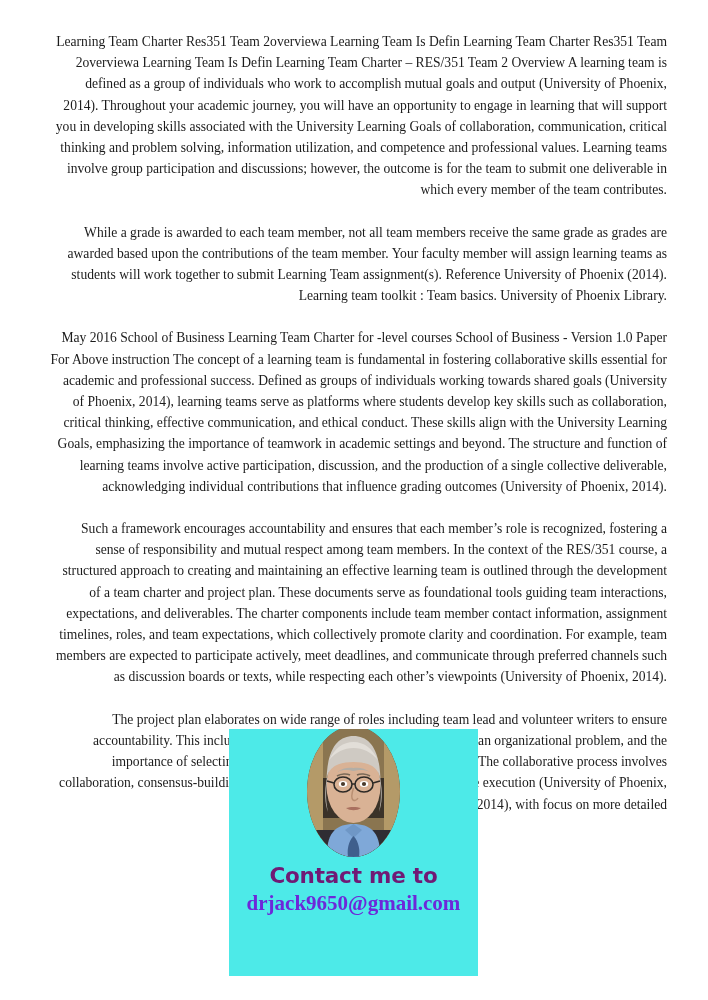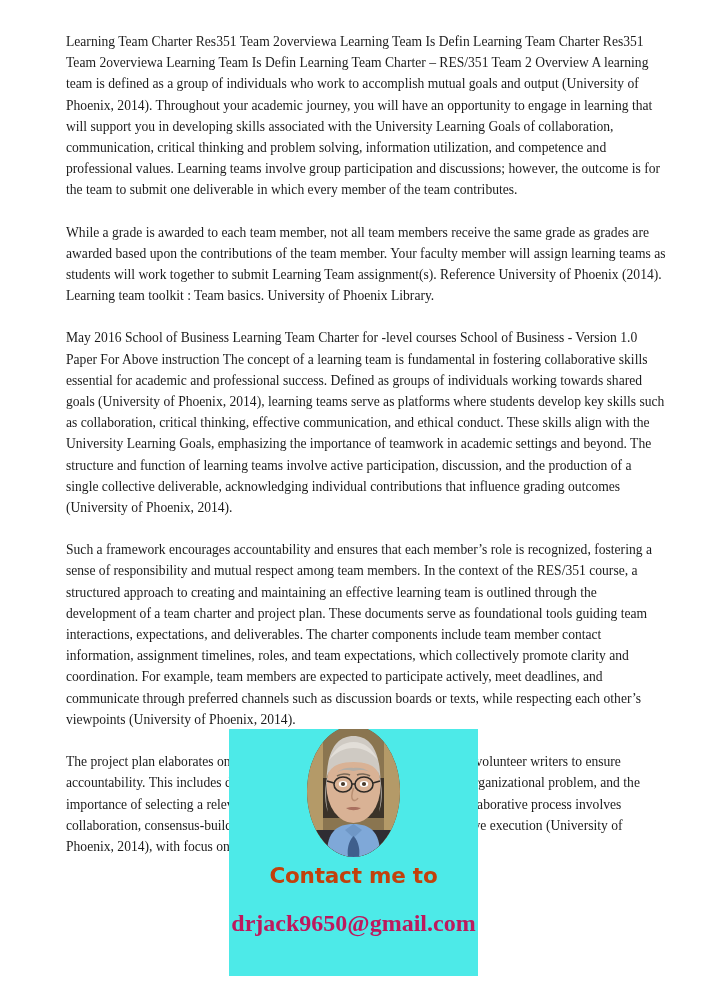--- a/index.html
+++ b/index.html
@@ -28,22 +28,22 @@
     left: 50px;
     top: 31px;
     width: 617px;
   }
 
   .para {
     font-family: "Liberation Serif", serif;
     font-size: 13.6px;
     line-height: 21.2px;
     color: #1b1b1b;
-    text-align: left;
-    margin: 0 0 21px 16px;
+    text-align: right;
+    margin: 0 0 21px 0;
     -webkit-font-smoothing: antialiased;
   }
   .para:last-child { margin-bottom: 0; }
 
   
   .contact-card {
     position: absolute;
     left: 229px;
     top: 729px;
     width: 249px;
@@ -70,30 +70,30 @@
     left: 0;
     top: 133px;
     width: 249px;
     text-align: center;
   }
   .card-line {
     font-family: "DejaVu Sans", sans-serif;
     font-weight: bold;
     font-size: 21.5px;
     line-height: 27px;
-    color: #c2410c;
+    color: #701a75;
     letter-spacing: -0.2px;
   }
   .card-email {
-    margin-top: 21px;
+    margin-top: 1px;
     font-family: "Liberation Serif", serif;
     font-weight: bold;
-    font-size: 24px;
+    font-size: 21px;
     line-height: 26px;
-    color: #be185d;
+    color: #6d28d9;
   }
 </style>
 </head>
 <body>
 
 <div class="page">
 
   <div class="doc-body">
     <p class="para">Learning Team Charter Res351 Team 2overviewa Learning Team Is Defin Learning Team Charter Res351 Team 2overviewa Learning Team Is Defin Learning Team Charter – RES/351 Team 2 Overview A learning team is defined as a group of individuals who work to accomplish mutual goals and output (University of Phoenix, 2014). Throughout your academic journey, you will have an opportunity to engage in learning that will support you in developing skills associated with the University Learning Goals of collaboration, communication, critical thinking and problem solving, information utilization, and competence and professional values. Learning teams involve group participation and discussions; however, the outcome is for the team to submit one deliverable in which every member of the team contributes.</p>
     <p class="para">While a grade is awarded to each team member, not all team members receive the same grade as grades are awarded based upon the contributions of the team member. Your faculty member will assign learning teams as students will work together to submit Learning Team assignment(s). Reference University of Phoenix (2014). Learning team toolkit : Team basics. University of Phoenix Library.</p>

